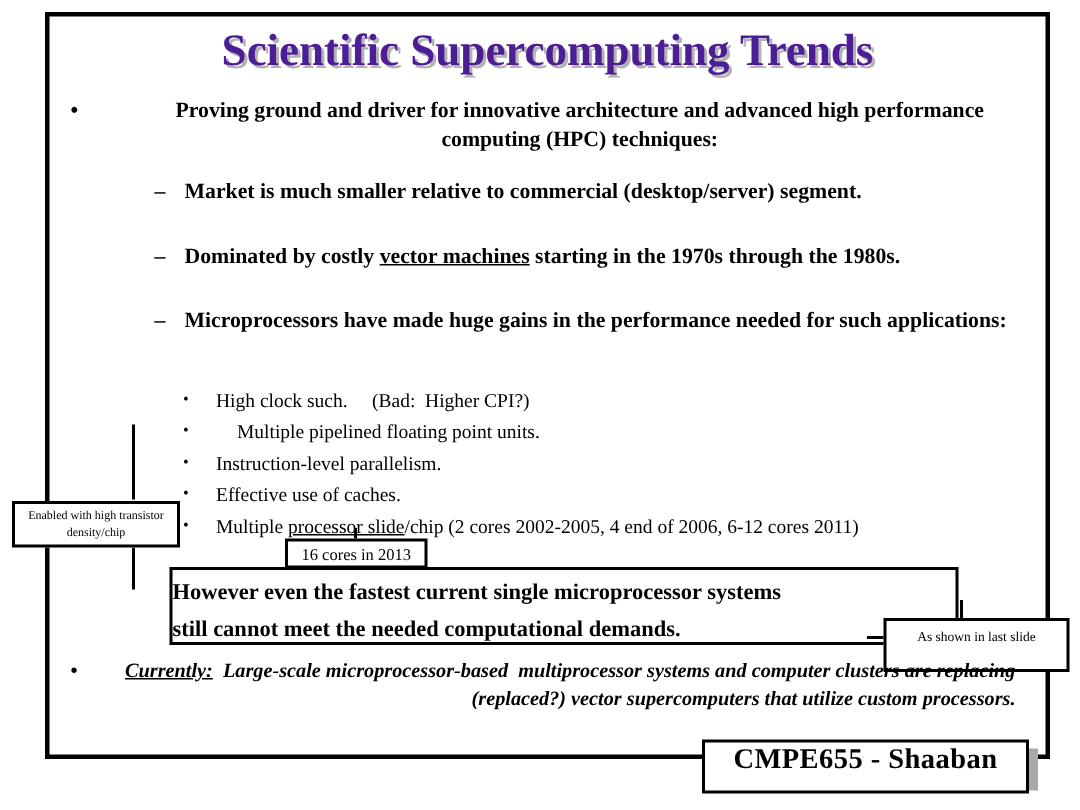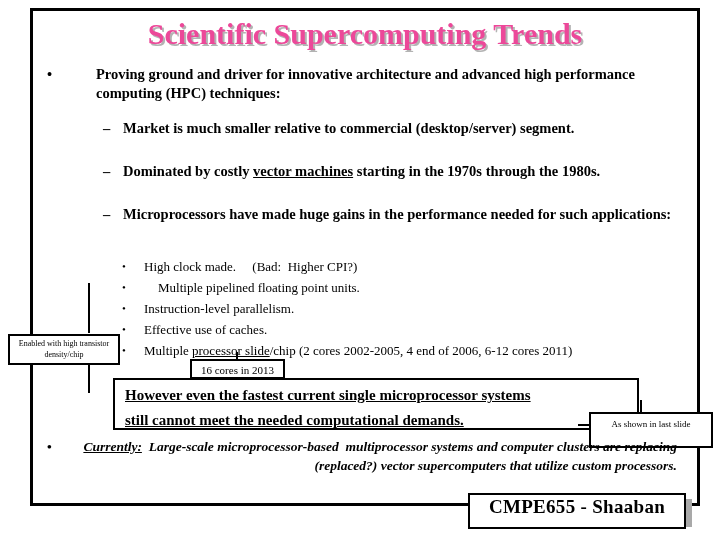--- a/index.html
+++ b/index.html
@@ -37,21 +37,21 @@
     position: absolute;
     left: 30px;
     top: 17px;
     width: 670px;
     text-align: center;
     font-size: 30px;
     font-weight: bold;
     letter-spacing: 0px;
     line-height: 34px;
     white-space: nowrap;
-    color: #ec4899;
+    color: #4c1d95;
     text-shadow: 2px 2px 0 #b3b3b3;
   }
 
   
   .lvl1 {
     position: absolute;
     font-size: 14.5px;
     font-weight: bold;
     line-height: 19px;
   }
@@ -110,25 +110,24 @@
   
   #however-box {
     position: absolute;
     left: 113px;
     top: 378px;
     width: 526px;
     height: 52px;
     border: 2px solid #000;
     background: #fff;
     box-sizing: border-box;
-    padding: 3px 8px 0 10px;
+    padding: 3px 8px 0 0;
     font-size: 15px;
     line-height: 25px;
     font-weight: bold;
-    text-decoration: underline;
   }
 
   
   #currently {
     position: absolute;
     left: 47px;
     top: 437px;
     width: 630px;
     font-size: 13.5px;
     font-weight: bold;
@@ -181,21 +180,21 @@
 <body>
 
 <div id="slide">
 
   <div id="outer-frame"></div>
 
   <div id="title">Scientific Supercomputing Trends</div>
 
   <div class="lvl1" style="left:47px; top:65px; width:630px;">
     <span class="bul">•</span>
-    <span class="txt" style="margin-left:49px;">Proving ground and driver for innovative architecture and advanced high performance computing (HPC) techniques:</span>
+    <span class="txt" style="margin-left:49px;text-align:center;">Proving ground and driver for innovative architecture and advanced high performance computing (HPC) techniques:</span>
   </div>
 
   <div class="lvl2" style="left:103px; top:118px; width:580px;">
     <span class="dash">–</span>
     <span style="display:block; margin-left:20px;">Market is much smaller relative to commercial (desktop/server) segment.</span>
   </div>
 
   <div class="lvl2" style="left:103px; top:161px; width:580px;">
     <span class="dash">–</span>
     <span style="display:block; margin-left:20px;">
@@ -203,21 +202,21 @@
     </span>
   </div>
 
   <div class="lvl2" style="left:103px; top:204px; width:580px;">
     <span class="dash">–</span>
     <span style="display:block; margin-left:20px;">Microprocessors have made huge gains in the performance needed for such applications:</span>
   </div>
 
   <div class="lvl3" style="left:122px; top:256px; width:250px;">
     <span class="bul3">•</span>
-    <span style="display:block; margin-left:22px; white-space:pre;">High clock made.     (Bad:  Higher CPI?)</span>
+    <span style="display:block; margin-left:22px; white-space:pre;">High clock such.     (Bad:  Higher CPI?)</span>
   </div>
 
   <div class="lvl3" style="left:122px; top:277px; width:300px;">
     <span class="bul3">•</span>
     <span style="display:block; margin-left:36px;">Multiple pipelined floating point units.</span>
   </div>
 
   <div class="lvl3" style="left:122px; top:298px; width:300px;">
     <span class="bul3">•</span>
     <span style="display:block; margin-left:22px;">Instruction-level parallelism.</span>

